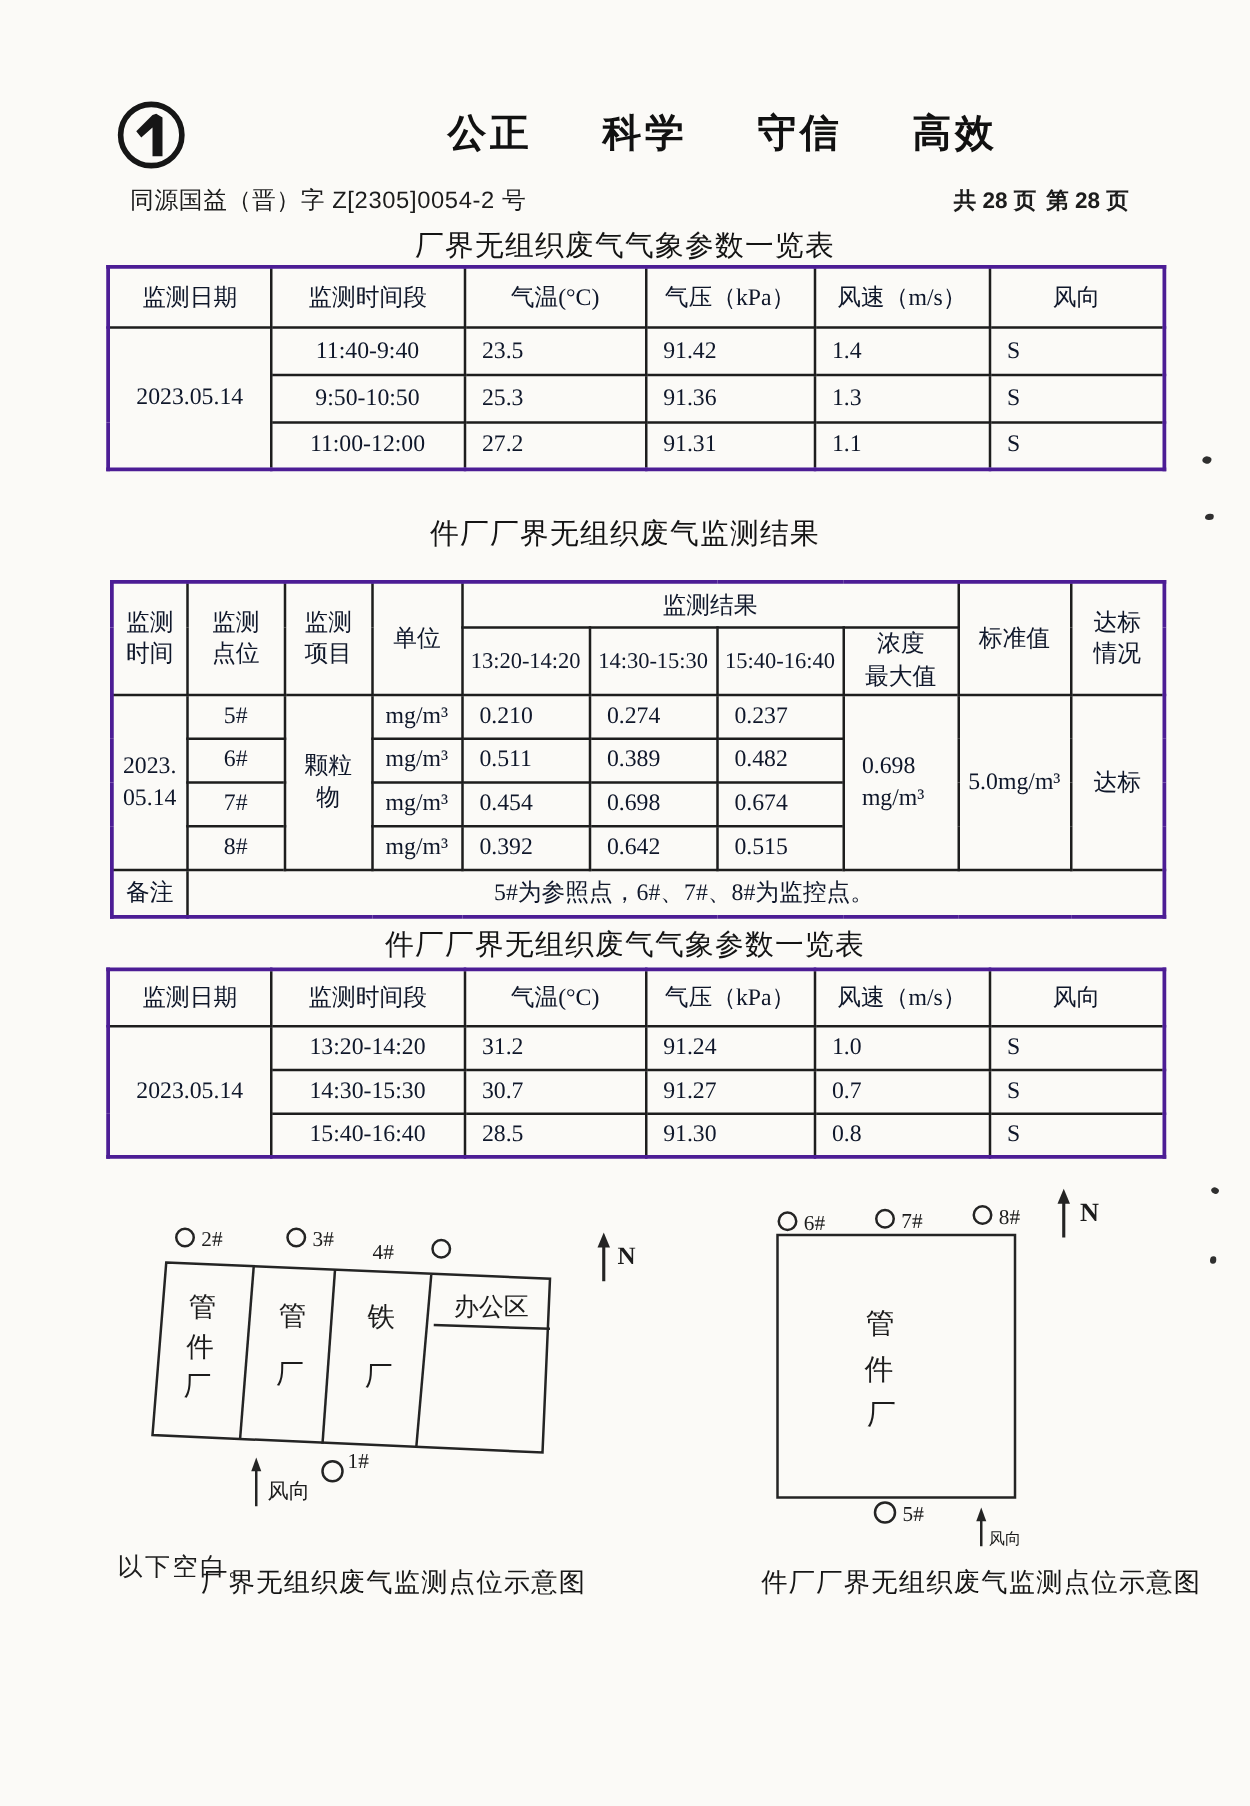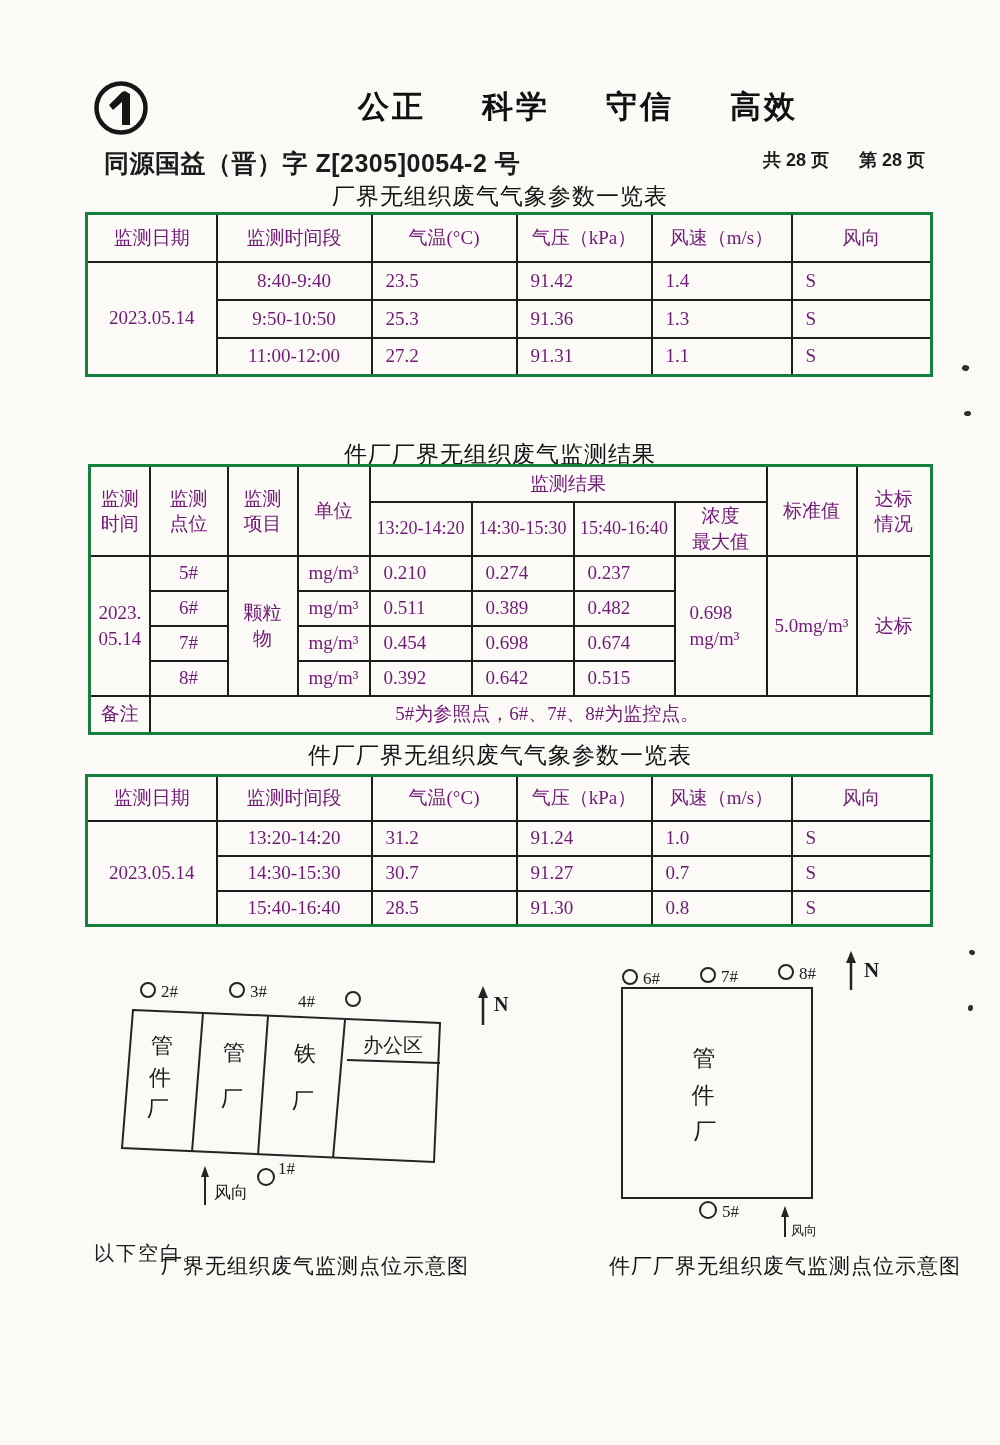--- a/index.html
+++ b/index.html
@@ -13,31 +13,31 @@
   
   .logo-icon{left:92px;top:78px;width:58px;height:60px;}
   .logo-text{left:161px;top:83px;line-height:1;}
   .logo-cn{font-family:"Liberation Sans","DejaVu Sans",sans-serif;font-weight:bold;
            font-size:33px;letter-spacing:4px;color:#151515;}
   .logo-en{font-family:"Liberation Sans","DejaVu Sans",sans-serif;font-weight:bold;
            font-size:14px;letter-spacing:0.6px;margin-top:3px;color:#151515;}
   .slogan{left:358px;top:86px;display:flex;gap:56px;
           font-weight:bold;font-size:31px;letter-spacing:3px;color:#111;}
   .doc-line-left{left:104px;top:147px;font-family:"Liberation Sans","DejaVu Sans",sans-serif;
-          font-weight:bold;font-size:25px;letter-spacing:0.5px;}
-  .doc-line-right{left:763px;top:148px;display:flex;gap:30px;
+          font-weight:normal;font-size:19px;letter-spacing:0.5px;}
+  .doc-line-right{left:763px;top:148px;display:flex;gap:8px;
           font-family:"Liberation Sans","DejaVu Sans",sans-serif;font-weight:bold;font-size:18px;}
 
   
   .sec-title{left:0;width:1000px;text-align:center;font-size:23px;letter-spacing:1px;color:#141414;}
-  .t1-title{top:181px;} .t2-title{top:411px;margin-top:28px;} .t3-title{top:740px;}
-
-  
-  table.tbl{border-collapse:collapse;table-layout:fixed;border:3px solid #15803d;
-            font-size:19px;color:#701a75;}
+  .t1-title{top:181px;} .t2-title{top:411px;} .t3-title{top:740px;}
+
+  
+  table.tbl{border-collapse:collapse;table-layout:fixed;border:3px solid #4c1d95;
+            font-size:19px;color:#0f172a;}
   table.tbl td{border:2px solid #1d1d1d;padding:0;vertical-align:middle;overflow:hidden;}
   .c{text-align:center;}
   .num{text-align:left;padding-left:13px !important;margin-left:44px;}
   .ln{display:block;text-align:center;line-height:1.32;}
   .tblW{left:85px;top:212px;width:845px;}
   .tbl1 tr{height:38px;} .tbl1 tr.hdr{height:48px;}
   .tblR{left:88px;top:464px;width:842px;}
   .tbl2 tr.h1{height:36px;} .tbl2 tr.h2{height:54px;}
   .tbl2 tr.dr{height:35px;} .tbl2 tr.nr{height:38px;}
   .tbl2 .period{font-size:18px;}
@@ -100,21 +100,21 @@
         <tr class="hdr">
       <td class="c">监测日期</td>
       <td class="c">监测时间段</td>
       <td class="c">气温(°C)</td>
       <td class="c">气压（kPa）</td>
       <td class="c">风速（m/s）</td>
       <td class="c">风向</td>
     </tr>
     <tr>
       <td class="c" rowspan="3">2023.05.14</td>
-      <td class="c">8:40-9:40</td>
+      <td class="c">11:40-9:40</td>
       <td class="num">23.5</td>
       <td class="num">91.42</td>
       <td class="num">1.4</td>
       <td class="num">S</td>
     </tr>
     <tr>
       <td class="c">9:50-10:50</td>
       <td class="num">25.3</td>
       <td class="num">91.36</td>
       <td class="num">1.3</td>

